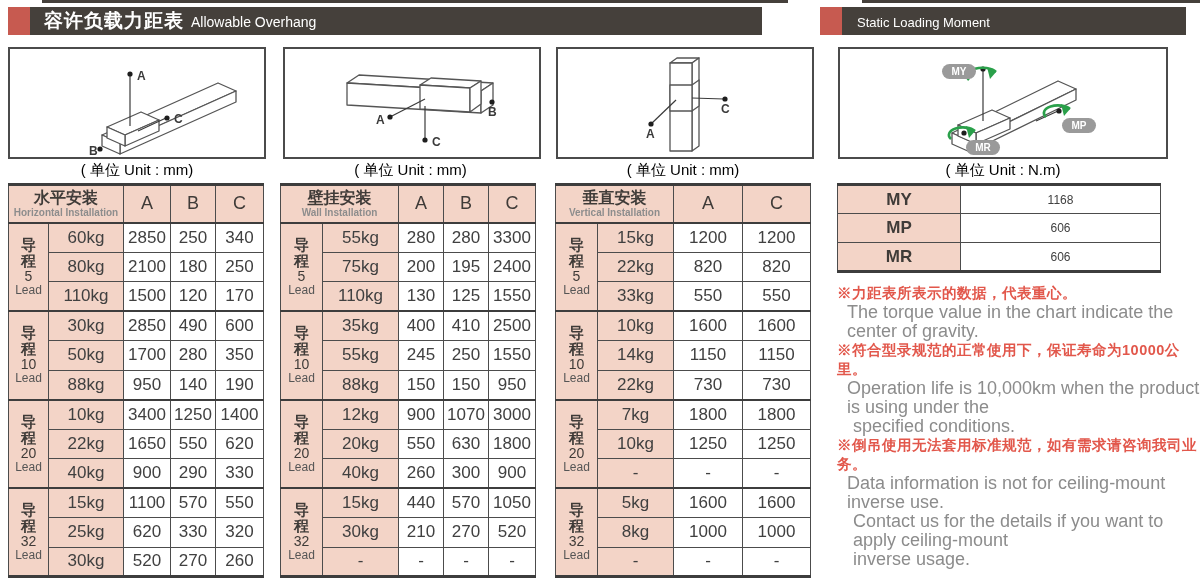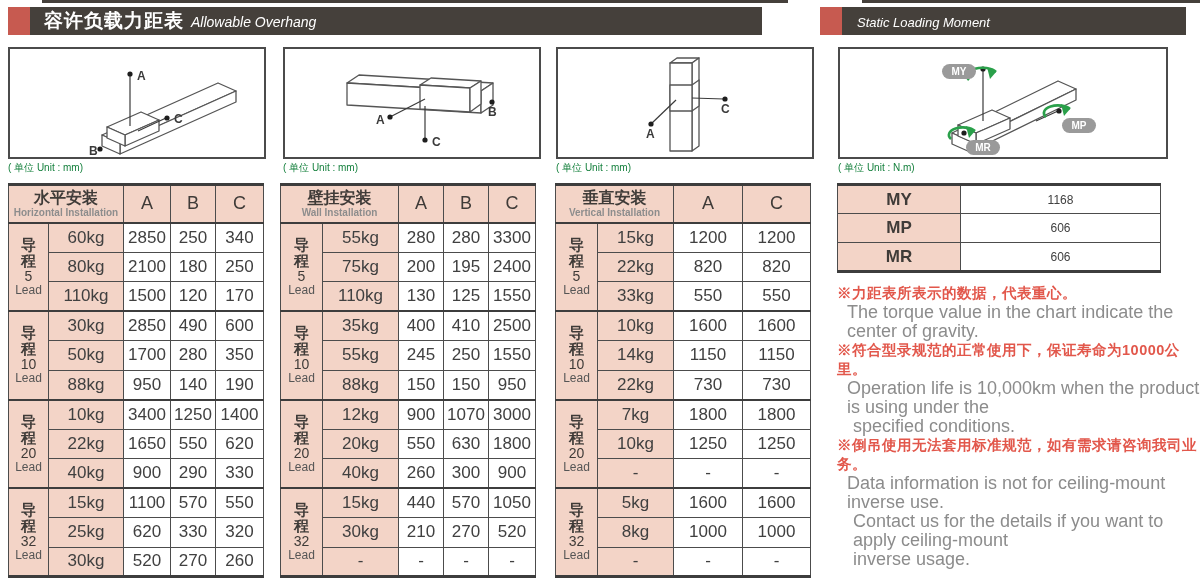--- a/index.html
+++ b/index.html
@@ -3,27 +3,27 @@
 <meta charset="utf-8">
 <style>
   html,body{margin:0;padding:0;background:#ffffff;font-family:"Liberation Sans",sans-serif;}
   #page{position:relative;width:1200px;height:581px;background:#ffffff;overflow:hidden;}
 
   .topstrip{position:absolute;top:0;height:3px;background:#45403b;}
 
   .secbar{position:absolute;top:7px;height:28px;background:#45403b;display:flex;align-items:center;padding-left:14px;box-sizing:border-box;}
   .redsq{position:absolute;top:7px;width:22px;height:28px;background:#c75a50;}
   .secbar .zh{color:#ffffff;font-size:19px;font-weight:bold;letter-spacing:1px;white-space:nowrap;}
-  .secbar .en{color:#ffffff;font-size:14px;margin-left:7px;white-space:nowrap;position:relative;top:1px;font-style:italic;}
+  .secbar .en{color:#ffffff;font-size:14px;margin-left:7px;white-space:nowrap;position:relative;top:1px;}
 
   .diagbox{position:absolute;top:47px;height:112px;border:2px solid #4b4b4b;background:#fff;box-sizing:border-box;}
   svg text{font-family:"Liberation Sans",sans-serif;font-size:12px;font-weight:bold;fill:#3a3a3a;}
   svg .badge-txt{font-size:10px;font-weight:bold;fill:#ffffff;}
 
-  .unitlbl{position:absolute;top:161px;height:18px;font-size:10px;color:#15803d;text-align:left;white-space:nowrap;}
+  .unitlbl{position:absolute;top:161px;height:18px;font-size:15px;color:#000000;text-align:center;white-space:nowrap;}
 
   .tbl-wrap{position:absolute;top:183px;}
   table.dtable{border-collapse:collapse;table-layout:fixed;width:100%;height:100%;
     border:1px solid #4c4c4c;border-top:3px solid #3d3d3d;border-bottom:3px solid #3d3d3d;}
   table.dtable th,table.dtable td{border:1px solid #4c4c4c;text-align:center;vertical-align:middle;padding:0;overflow:hidden;}
   table.dtable thead th{border-bottom:2px solid #3d3d3d;}
   tr.gstart td{border-top:2px solid #3d3d3d;}
   .pink{background:#f3d4c7;}
   .t-zh{font-size:16px;font-weight:bold;color:#3f3b38;line-height:17px;}
   .t-en{font-size:10px;color:#8d8d8d;line-height:11px;margin-top:1px;}

